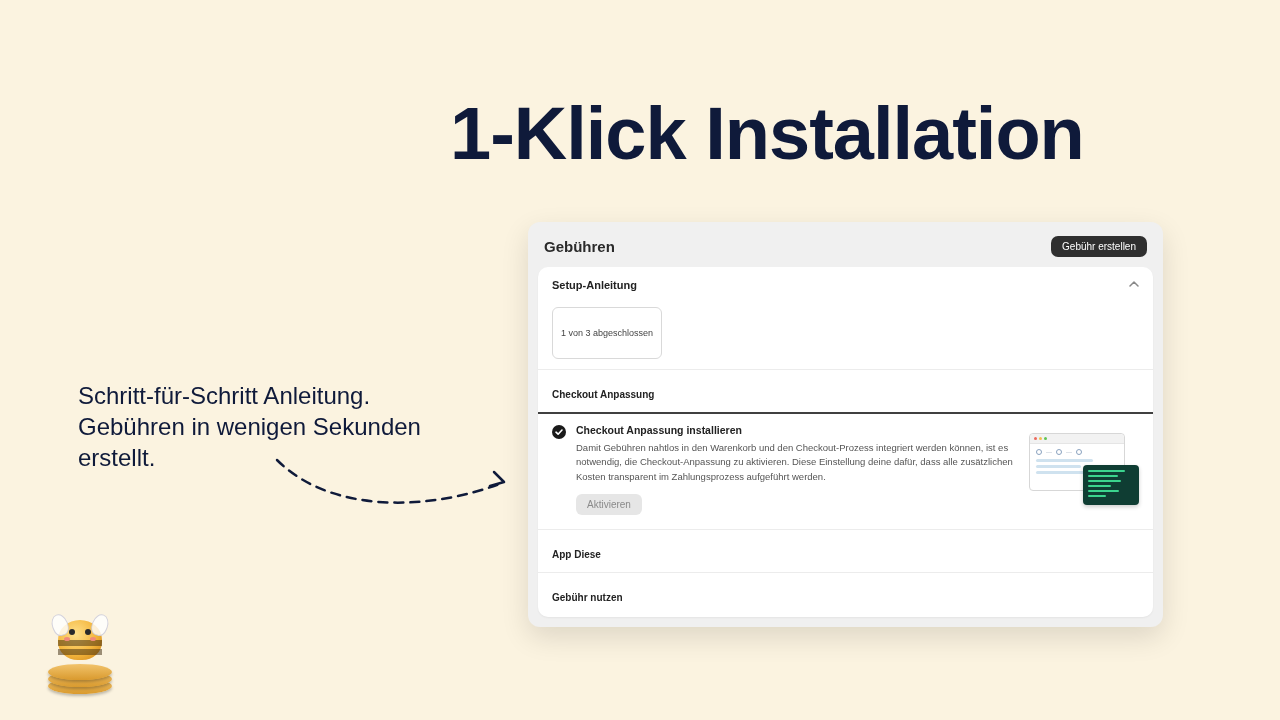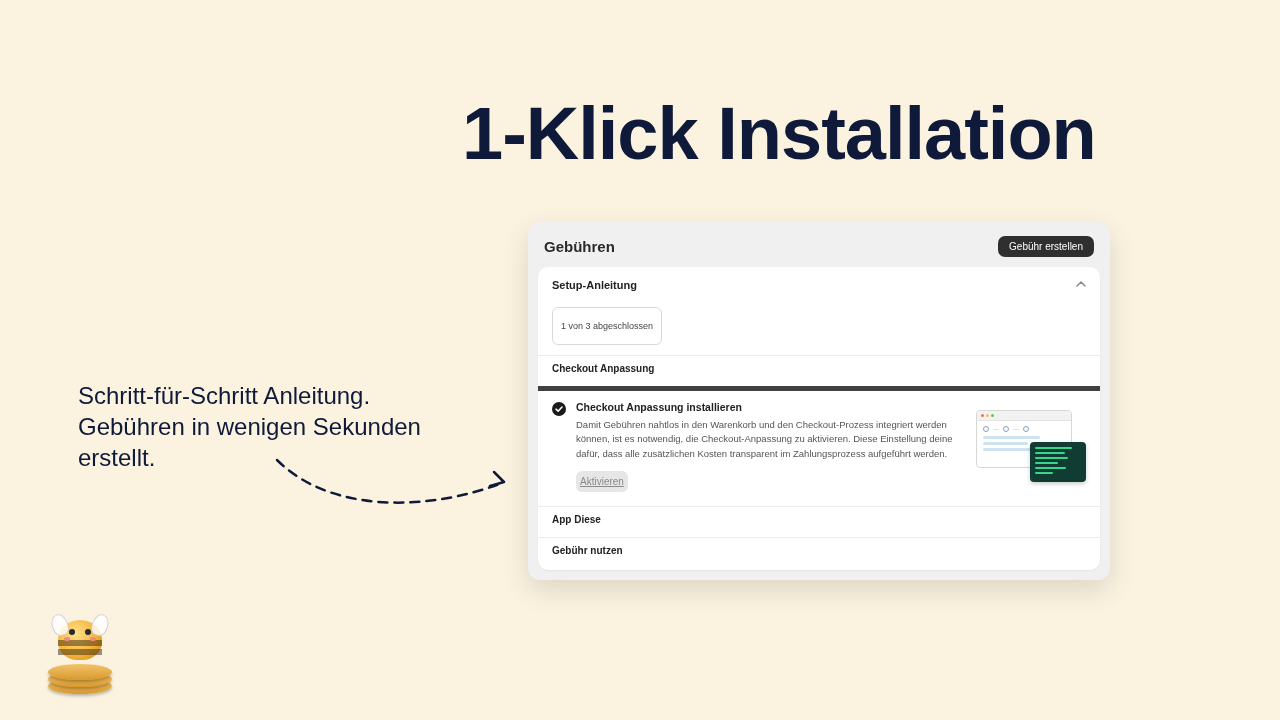--- a/index.html
+++ b/index.html
@@ -7,21 +7,21 @@
   body {
     background: #fbf3e0;
     font-family: -apple-system, BlinkMacSystemFont, "Segoe UI", Helvetica, Arial, sans-serif;
     position: relative;
     color: #111;
   }
 
   .headline {
     position: absolute;
     top: 95px;
-    left: 462px;
+    left: 450px;
     right: 60px;
     font-size: 74px;
     font-weight: 800;
     letter-spacing: -1px;
     color: #0f1a3a;
     line-height: 1.05;
   }
 
   .subtext {
     position: absolute;
@@ -42,21 +42,21 @@
     width: 250px;
     height: 60px;
     pointer-events: none;
   }
 
   
   .card {
     position: absolute;
     top: 222px;
     left: 528px;
-    width: 582px;
+    width: 635px;
     background: #f0f0f0;
     border-radius: 12px;
     box-shadow: 0 10px 28px rgba(0,0,0,0.12);
     overflow: hidden;
     font-size: 11px;
     color: #3a3a3a;
   }
 
   .card-header {
     display: flex;
@@ -99,49 +99,49 @@
   .guide-desc {
     font-size: 10px;
     line-height: 1.45;
     color: #555;
     margin-bottom: 8px;
   }
   .progress-chip {
     display: inline-block;
     border: 1px solid #d9d9d9;
     border-radius: 6px;
-    padding: 13px 8px;
+    padding: 20px 8px;
     font-size: 9px;
     color: #444;
   }
   .guide-collapse {
     position: absolute;
     top: 10px;
     right: 12px;
     width: 14px;
     height: 14px;
     display: flex;
     align-items: center;
     justify-content: center;
     color: #888;
     cursor: pointer;
   }
 
   .guide-section {
     border-top: 1px solid #ececec;
-    padding: 6px 14px 12px 14px;
+    padding: 18px 14px 12px 14px;
   }
   .section-label {
     font-size: 10px;
     font-weight: 700;
     color: #222;
   }
 
   .step {
-    border-top: 5px solid #404040;
+    border-top: 2px solid #404040;
     padding: 10px 14px 14px 14px;
     display: flex;
     gap: 10px;
   }
   .step-main { flex: 1; }
   .step-check {
     flex: 0 0 14px;
     height: 14px;
     margin-top: 1px;
   }
@@ -156,24 +156,23 @@
     line-height: 1.5;
     color: #555;
     margin-bottom: 10px;
     max-width: 440px;
   }
   .activate-btn {
     background: #e6e6e6;
     color: #8a8a8a;
     border: none;
     border-radius: 6px;
-    padding: 5px 4px;
+    padding: 5px 11px;
     font-size: 10px;
     cursor: default;
-    text-decoration: underline;
   }
 
   .thumb {
     flex: 0 0 110px;
     height: 72px;
     position: relative;
     align-self: center;
   }
   .thumb-browser {
     position: absolute;

